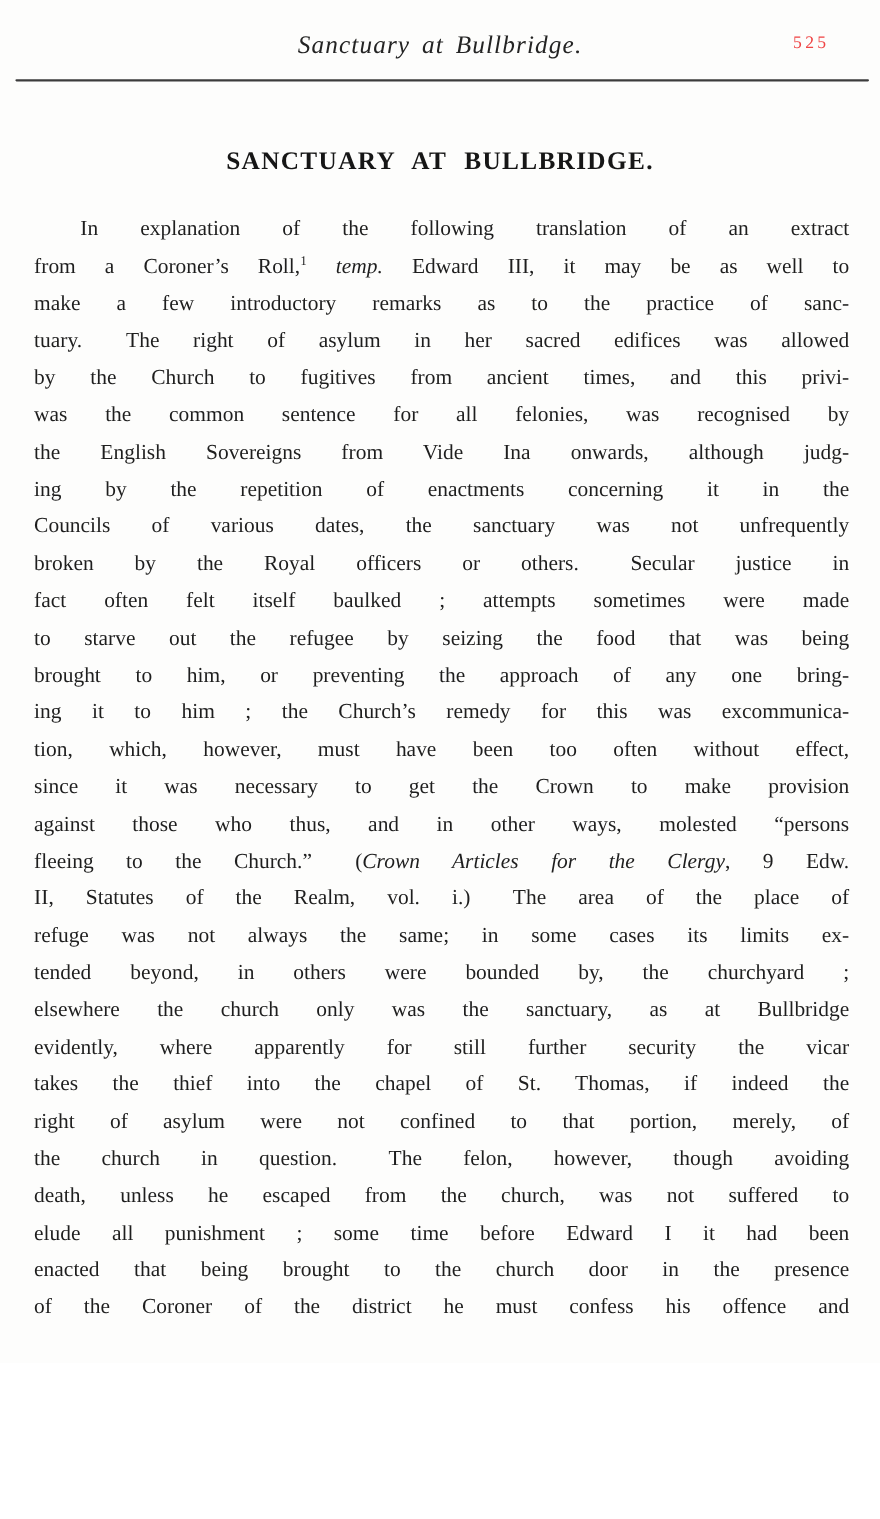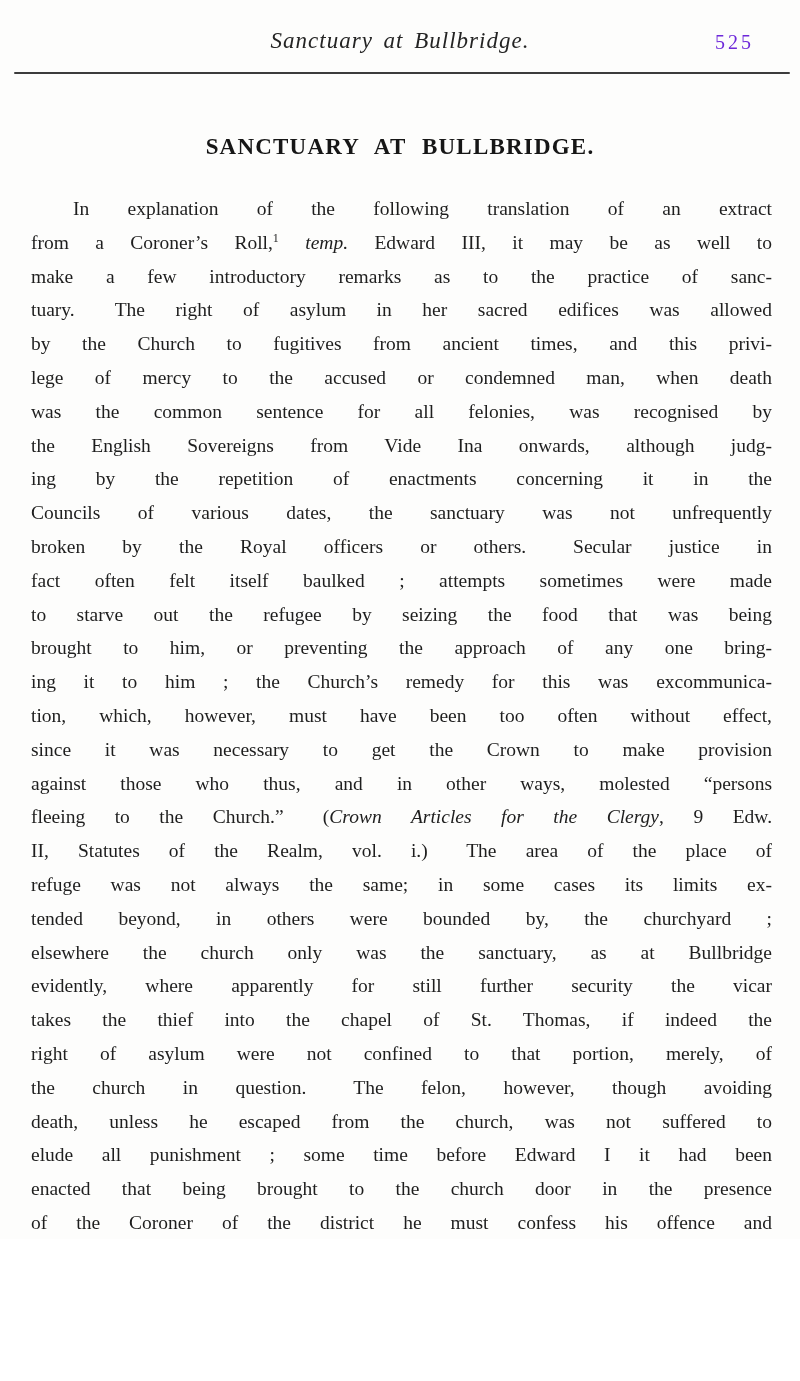--- a/index.html
+++ b/index.html
@@ -17,21 +17,21 @@
     position: absolute; left: 0; right: 0; top: 0;
     text-align: center;
     font-style: italic;
     font-size: 23px;
     letter-spacing: 1px;
     word-spacing: 4px;
     color: #242424;
   }
   .page-number {
     position: absolute; right: 46px; top: 3px;
-    font-size: 20px; letter-spacing: 3px; color: #6d28d9; text-align: center;
+    font-size: 16px; letter-spacing: 3px; color: #ef4444; text-align: center;
   }
   .header-rule {
     position: absolute; top: 72px; left: 14px; right: 10px;
     height: 2px; background: #3c3c3c; border-radius: 1px;
   }
   .article-title {
     position: absolute; top: 134px; left: 0; right: 0;
     text-align: center;
     font-weight: bold;
     font-size: 23px;
@@ -84,21 +84,20 @@
   <div class="header-rule"></div>
 
   <div class="article-title">SANCTUARY AT BULLBRIDGE.</div>
 
   <div class="article-body">
       <div class="line indent"><span>In explanation of the following translation of an extract</span></div>
       <div class="line"><span>from a Coroner’s Roll,</span><span class="sup">1</span><span> </span><span class="it">temp.</span><span> Edward III, it may be as well to</span></div>
       <div class="line"><span>make a few introductory remarks as to the practice of sanc-</span></div>
       <div class="line"><span>tuary.  The right of asylum in her sacred edifices was allowed</span></div>
       <div class="line"><span>by the Church to fugitives from ancient times, and this privi-</span></div>
-      <div class="line"><span>lege of mercy to the accused or condemned man, when death</span></div>
       <div class="line"><span>was the common sentence for all felonies, was recognised by</span></div>
       <div class="line"><span>the English Sovereigns from Vide Ina onwards, although judg-</span></div>
       <div class="line"><span>ing by the repetition of enactments concerning it in the</span></div>
       <div class="line"><span>Councils of various dates, the sanctuary was not unfrequently</span></div>
       <div class="line"><span>broken by the Royal officers or others.  Secular justice in</span></div>
       <div class="line"><span>fact often felt itself baulked ; attempts sometimes were made</span></div>
       <div class="line"><span>to starve out the refugee by seizing the food that was being</span></div>
       <div class="line"><span>brought to him, or preventing the approach of any one bring-</span></div>
       <div class="line"><span>ing it to him ; the Church’s remedy for this was excommunica-</span></div>
       <div class="line"><span>tion, which, however, must have been too often without effect,</span></div>

